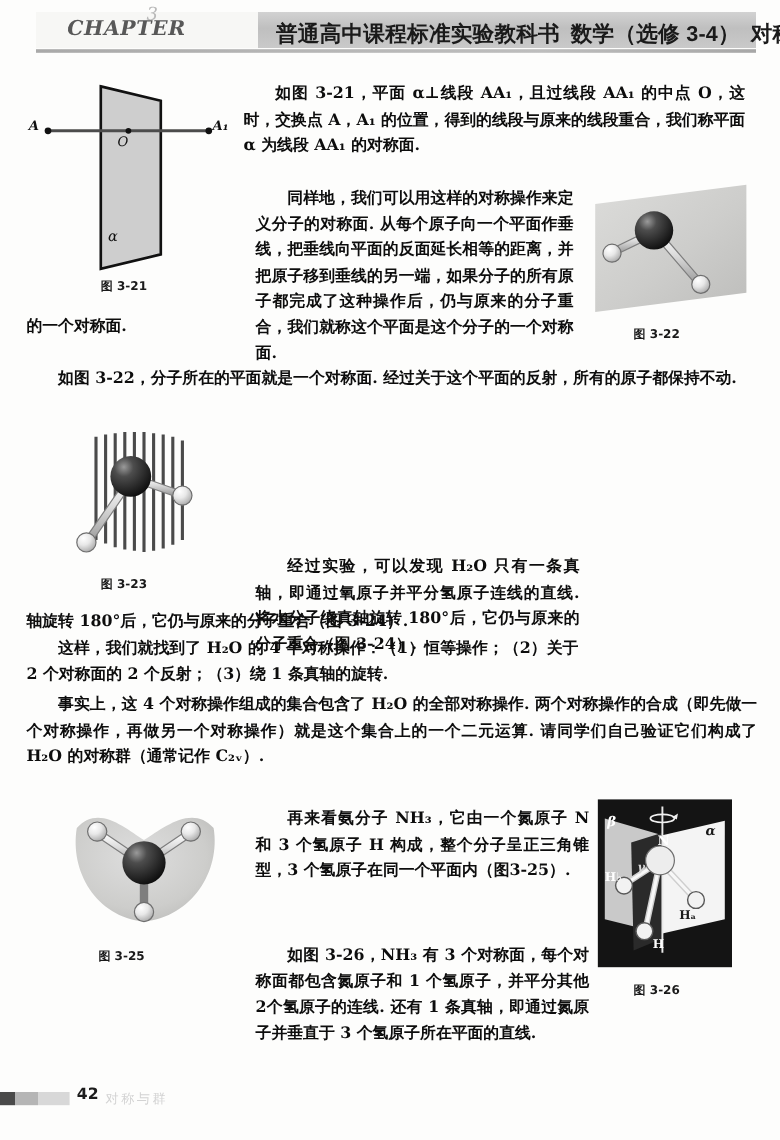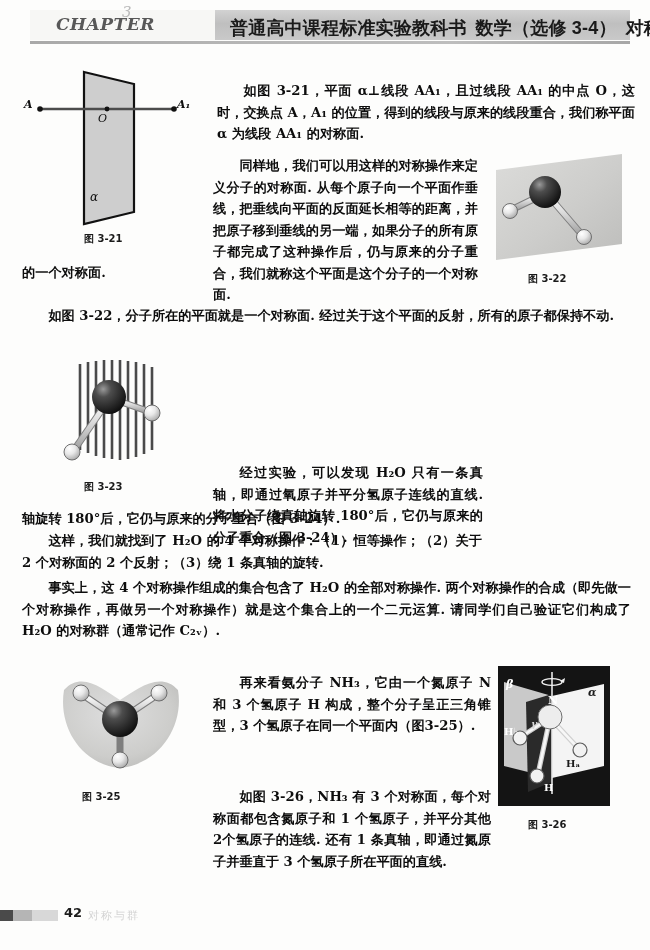--- a/index.html
+++ b/index.html
@@ -123,21 +123,21 @@
       <circle cx="152" cy="47" r="2.8" fill="#111"></circle>
       <circle cx="85" cy="47" r="2.4" fill="#111"></circle>
     </svg>
     <div style="position:absolute;left:2px;top:36px;font-size:11px;font-style:italic;font-family:'DejaVu Serif',serif;font-weight:700">A</div>
     <div style="position:absolute;left:155px;top:36px;font-size:11px;font-style:italic;font-family:'DejaVu Serif',serif;font-weight:700">A₁</div>
     <div style="position:absolute;left:76px;top:50px;font-size:11px;font-style:italic;font-family:'DejaVu Serif',serif">O</div>
     <div style="position:absolute;left:68px;top:128px;font-size:12px;font-style:italic;font-family:'DejaVu Serif',serif">α</div>
     <div class="cap" style="left:62px;top:170px">图 3-21</div>
   </div>
 
-  <div class="txt indent" style="left:217px; top:68px; width:418px;margin-top:12px;">如图 3-21，平面 α⊥线段 AA₁，且过线段 AA₁ 的中点 O，这时，交换点 A，A₁ 的位置，得到的线段与原来的线段重合，我们称平面 α 为线段 AA₁ 的对称面.</div>
+  <div class="txt indent" style="left:203px; top:68px; width:418px;">如图 3-21，平面 α⊥线段 AA₁，且过线段 AA₁ 的中点 O，这时，交换点 A，A₁ 的位置，得到的线段与原来的线段重合，我们称平面 α 为线段 AA₁ 的对称面.</div>
 
   <div class="txt indent" style="left:213px; top:155px; width:265px;">同样地，我们可以用这样的对称操作来定义分子的对称面. 从每个原子向一个平面作垂线，把垂线向平面的反面延长相等的距离，并把原子移到垂线的另一端，如果分子的所有原子都完成了这种操作后，仍与原来的分子重合，我们就称这个平面是这个分子的一个对称面.</div>
 
   <div class="figbox" style="left:488px; top:148px; width:150px; height:150px;">
     <svg width="150" height="130" viewBox="0 0 150 130">
       <defs>
         <linearGradient id="pl22" x1="0" y1="0" x2="1" y2="1">
           <stop offset="0%" stop-color="#dcdcda"></stop>
           <stop offset="55%" stop-color="#cdcdcb"></stop>
           <stop offset="100%" stop-color="#bdbdbb"></stop>

